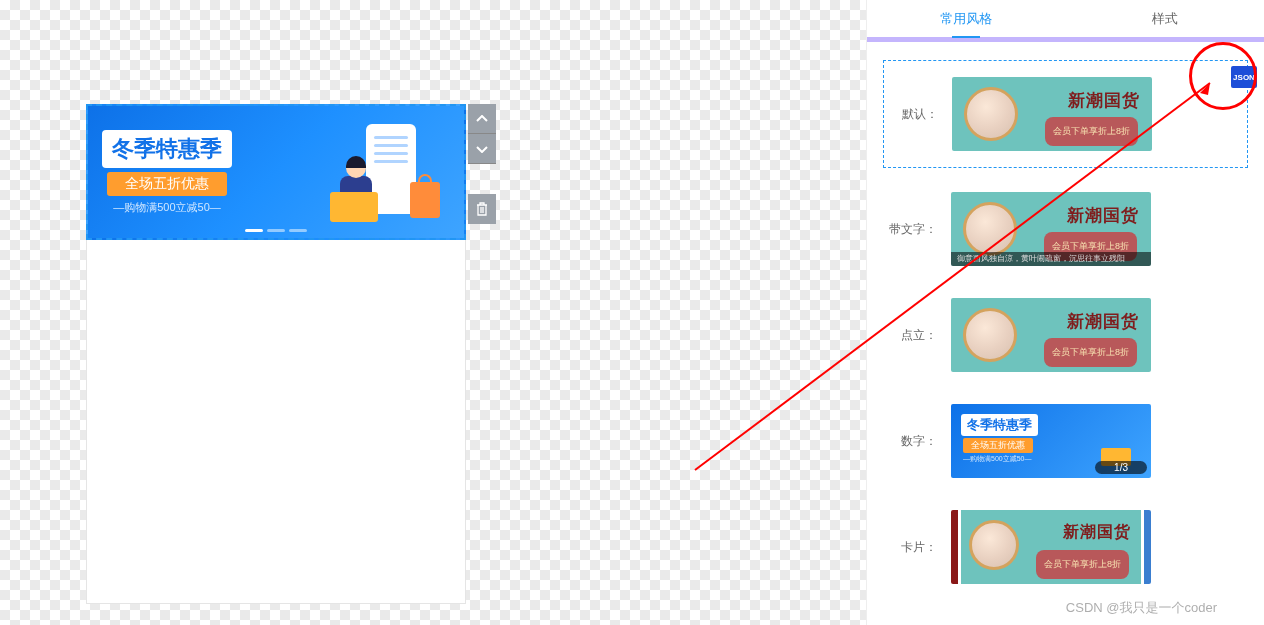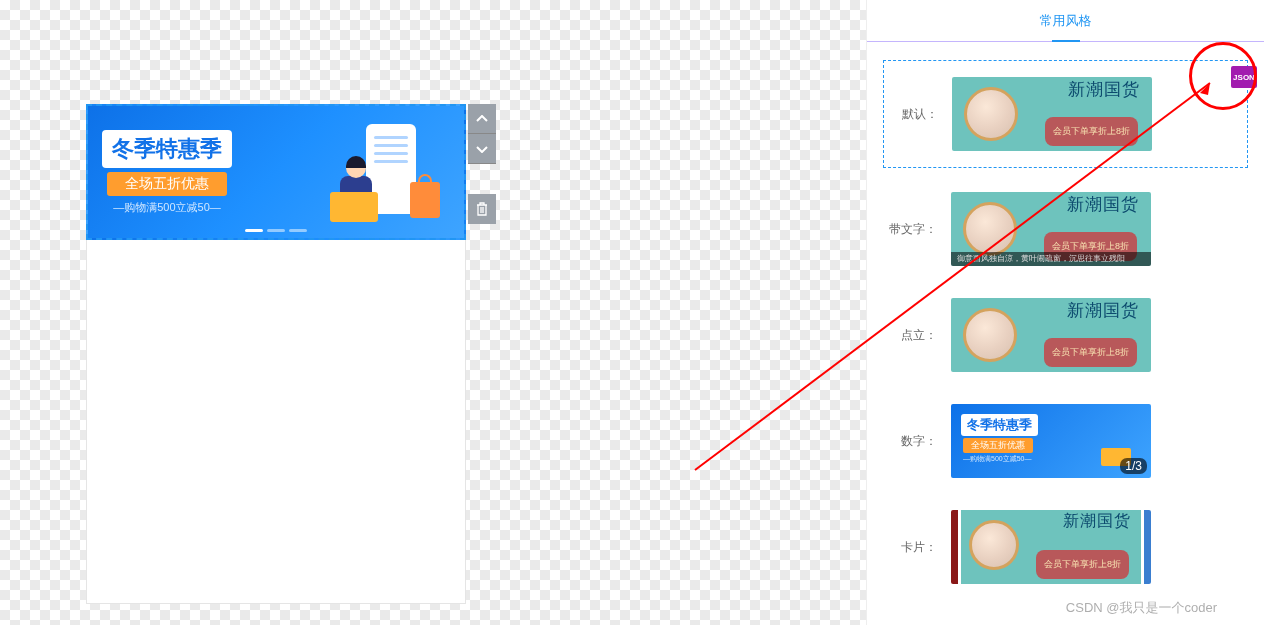--- a/index.html
+++ b/index.html
@@ -165,21 +165,21 @@
       left: 866px;
       top: 0;
       width: 398px;
       height: 625px;
       background: #fff;
       border-left: 1px solid #eee;
     }
     .tabs {
       display: flex;
       height: 42px;
-      border-bottom: 1px solid #c4b5fd;
+      border-bottom: 5px solid #c4b5fd;
     }
     .tab {
       flex: 1;
       display: flex;
       align-items: center;
       justify-content: center;
       font-size: 13px;
       color: #666;
       cursor: pointer;
       position: relative;
@@ -231,24 +231,24 @@
       top: 10px;
       width: 54px;
       height: 54px;
       border-radius: 50%;
       background: radial-gradient(circle at 40% 35%, #fbe8d8 0%, #e8d0c0 55%, #d7c0b0 100%);
       border: 3px solid #d4a35e;
     }
     .thumb-title {
       position: absolute;
       right: 12px;
-      top: 1px;
-      color: #0c4a6e;
+      top: 12px;
+      color: #7f1d1d;
       font-size: 17px;
-      font-weight: normal;
+      font-weight: bold;
       letter-spacing: 1px;
     }
     .thumb-pill {
       position: absolute;
       right: 14px;
       top: 40px;
       background: #b8585a;
       color: #f7e0b0;
       font-size: 9px;
       padding: 8px 8px;
@@ -265,22 +265,22 @@
       padding: 0 6px;
       white-space: nowrap;
       overflow: hidden;
     }
     .thumb-num {
       position: absolute;
       right: 4px;
       bottom: 4px;
       background: rgba(0,0,0,0.6);
       color: #fff;
-      font-size: 12px;
-      padding: 1px 5px;
+      font-size: 10px;
+      padding: 1px 19px;
       border-radius: 7px;
     }
     .thumb-blue {
       background: linear-gradient(135deg, #0d71e8 0%, #3ea4ff 100%);
     }
     .thumb-blue .b-title {
       position: absolute;
       left: 10px;
       top: 10px;
       background: #fff;
@@ -336,21 +336,21 @@
       border: 3px solid #ff0000;
       border-radius: 50%;
       z-index: 50;
     }
     .json-badge {
       position: absolute;
       left: 1231px;
       top: 66px;
       width: 26px;
       height: 22px;
-      background: #a21caf;
+      background: #1d4ed8;
       color: #fff;
       font-size: 8px;
       font-weight: bold;
       display: flex;
       align-items: center;
       justify-content: center;
       border-radius: 2px 2px 2px 2px;
       z-index: 49;
     }
     .red-arrow {
@@ -424,20 +424,21 @@
       <svg width="12" height="14" viewBox="0 0 12 14">
           <path d="M1 3 h10 M4 3 V1 h4 v2 M2 3 v10 h8 V3 M5 5 v6 M7 5 v6" stroke="#fff" stroke-width="1.3" fill="none"></path>
         </svg>
     </div>
   </div>
 </div>
 
 <div class="right-panel">
   <div class="tabs">
     <div class="tab active">常用风格</div>
+    <div class="tab">样式</div>
   </div>
   <div class="styles-list">
 
     <div class="style-row selected">
       <div class="style-label">默认：</div>
       <div class="thumb">
         <div class="thumb-avatar"></div>
         <div class="thumb-title">新潮国货</div>
         <div class="thumb-pill">会员下单享折上8折</div>
       </div>

